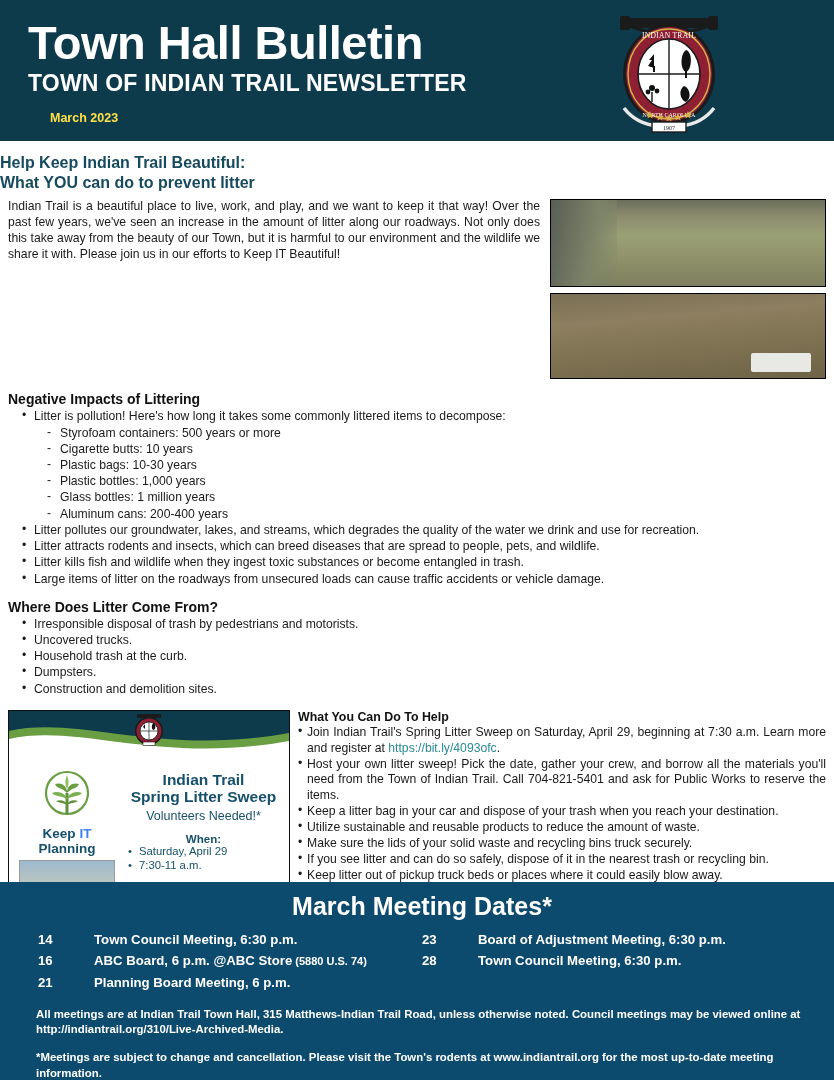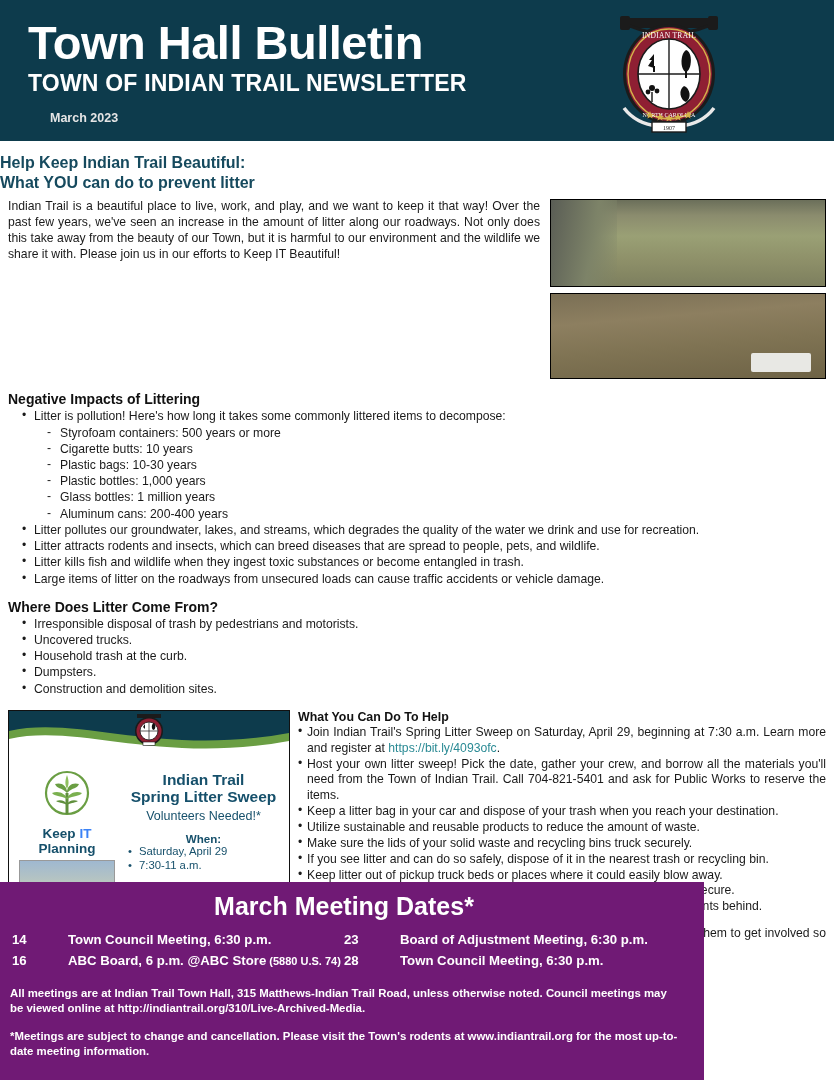--- a/index.html
+++ b/index.html
@@ -27,21 +27,21 @@
     font-family: "Liberation Sans", sans-serif;
   }
   .masthead-sub {
     color: #ffffff;
     font-size: 23px;
     font-weight: bold;
     letter-spacing: 0.2px;
     margin-top: 3px;
   }
   .masthead-date {
-    color: #e5e5e5;
+    color: #fde047;
     font-size: 12.5px;
     font-weight: bold;
     margin-top: 14px;
     margin-left: 22px;
   }
   .seal-wrap {
     position: absolute;
     right: 104px; top: 12px;
     width: 122px; height: 122px;
   }
@@ -151,23 +151,23 @@
   }
   ul.helplist > li::before { content: "•"; position: absolute; left: 0; top: -1px; }
   .link-teal { color: #2a8a94; }
   .help-closing {
     font-size: 12.2px; line-height: 1.30; color: #1a1a1a;
     margin-top: 11px; text-align: justify;
   }
 
   
   .footer {
-    position: absolute; left: 0; bottom: 0; width: 704px;
-    background: #701a75; color: #fff;
-    padding: 8px 26px 12px 10px;
+    position: absolute; left: 0; bottom: 0; width: 834px;
+    background: #0c4a6e; color: #fff;
+    padding: 8px 26px 12px 36px;
     height: 198px;
   }
   .footer-title {
     text-align: center; font-size: 25px; font-weight: bold; color: #fff;
     padding: 2px 0 8px 0;
   }
   .meet-grid { display: flex; gap: 0; padding: 0 2px; }
   .meet-col { width: 50%; }
   .meet-row { display: flex; font-size: 13.2px; font-weight: bold; line-height: 1.62; }
   .meet-day { width: 56px; flex: none; }
@@ -392,20 +392,24 @@
     <div class="meet-grid">
       <div class="meet-col" id="meet-left">
           <div class="meet-row">
             <div class="meet-day">14</div>
             <div><span>Town Council Meeting, 6:30 p.m.</span></div>
           </div>
           <div class="meet-row">
             <div class="meet-day">16</div>
             <div><span>ABC Board, 6 p.m. @ABC Store</span><span class="meet-note"> (5880 U.S. 74)</span></div>
           </div>
+          <div class="meet-row">
+            <div class="meet-day">21</div>
+            <div><span>Planning Board Meeting, 6 p.m.</span></div>
+          </div>
         </div>
       <div class="meet-col" id="meet-right">
           <div class="meet-row">
             <div class="meet-day">23</div>
             <div><span>Board of Adjustment Meeting, 6:30 p.m.</span></div>
           </div>
           <div class="meet-row">
             <div class="meet-day">28</div>
             <div><span>Town Council Meeting, 6:30 p.m.</span></div>
           </div>

